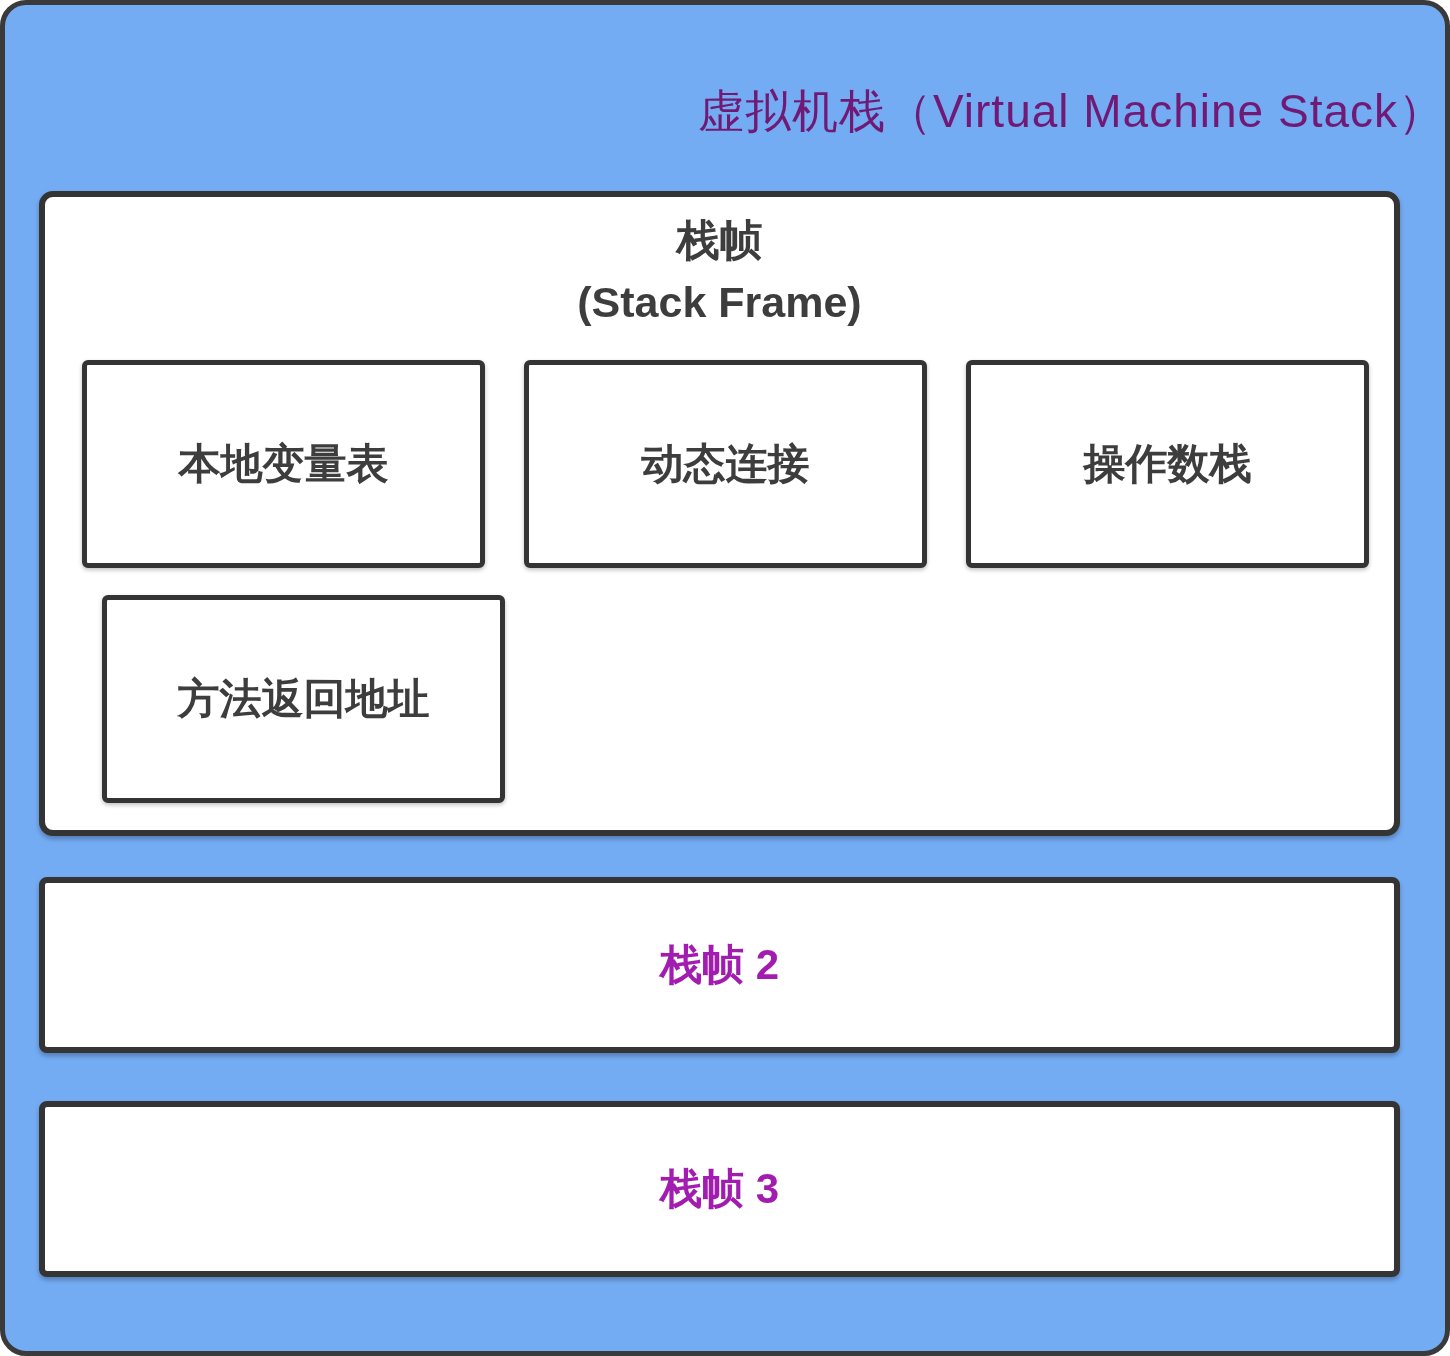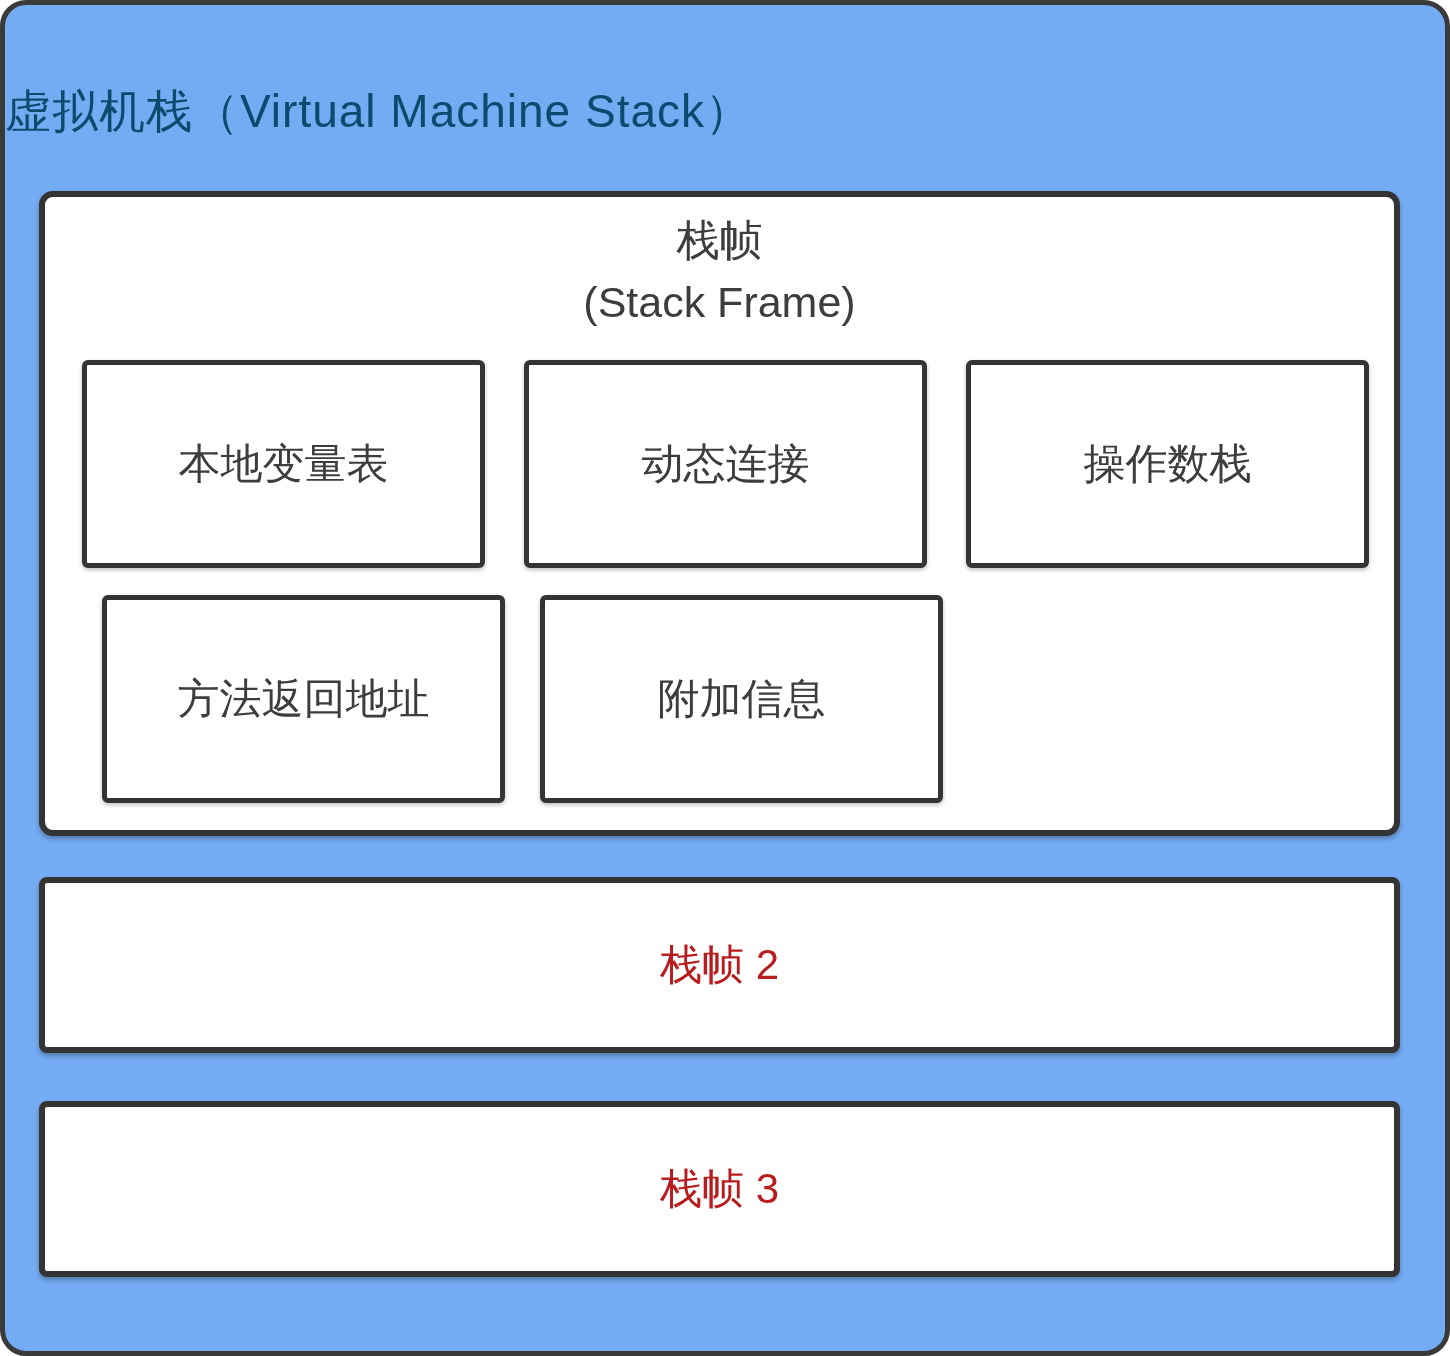--- a/index.html
+++ b/index.html
@@ -19,33 +19,34 @@
     background: #74acf4;
     border: 5px solid #3a3a3a;
     border-radius: 26px;
     overflow: hidden;
   }
   .panel-title {
     position: absolute;
     left: 0;
     top: 76px;
     width: 100%;
-    text-align: left;
+    text-align: right;
     font-size: 46px;
-    color: #0c4a6e;
+    color: #701a75;
     letter-spacing: 1px;
   }
   .frame-box {
     position: absolute;
     left: 34px;
     width: 1361px;
     box-sizing: border-box;
     background: #ffffff;
     border: 6px solid #343434;
     box-shadow: 0 3px 5px rgba(0,0,0,0.28);
+    font-weight: bold;
   }
   .frame-main {
     top: 186px;
     height: 645px;
     border-radius: 14px;
   }
   .frame-main-header {
     margin-top: 12px;
     text-align: center;
     font-size: 43px;
@@ -71,21 +72,21 @@
     justify-content: center;
     font-size: 42px;
     color: #3d3d3d;
     box-shadow: 0 2px 4px rgba(0,0,0,0.25);
   }
   .frame-simple {
     display: flex;
     align-items: center;
     justify-content: center;
     font-size: 42px;
-    color: #b91c1c;
+    color: #a21caf;
     border-radius: 8px;
     height: 176px;
   }
   .frame-2 { top: 872px; }
   .frame-3 { top: 1096px; }
 </style>
 </head>
 <body>
 
 <div class="panel">
@@ -99,21 +100,20 @@
     </div>
 
     <div class="component-row row-1">
       <div class="component">本地变量表</div>
       <div class="component">动态连接</div>
       <div class="component">操作数栈</div>
     </div>
 
     <div class="component-row row-2">
       <div class="component">方法返回地址</div>
-      <div class="component">附加信息</div>
     </div>
   </div>
 
   <div class="frame-box frame-simple frame-2">栈帧 2</div>
 
   <div class="frame-box frame-simple frame-3">栈帧 3</div>
 
 </div>
 
 </body></html>

